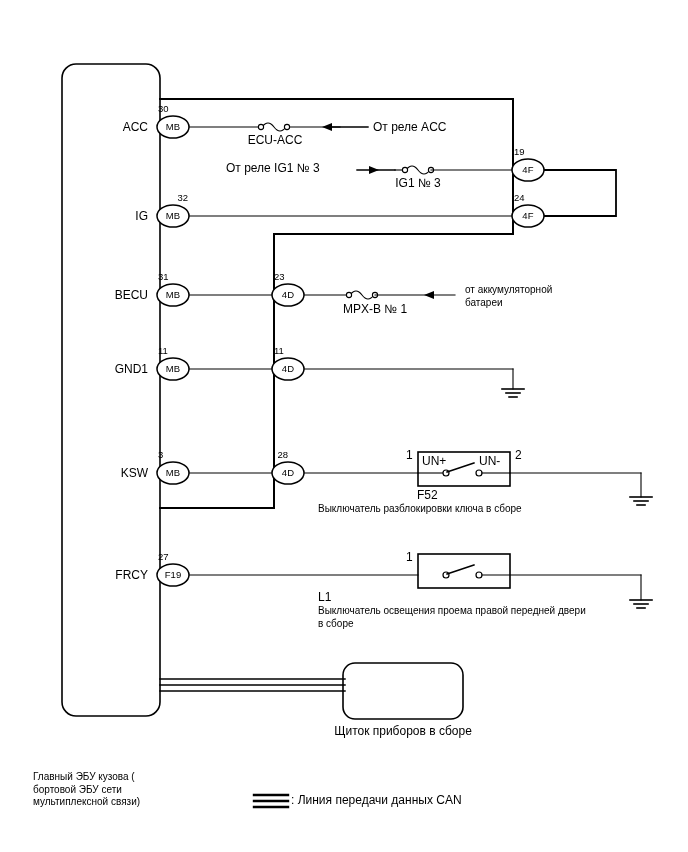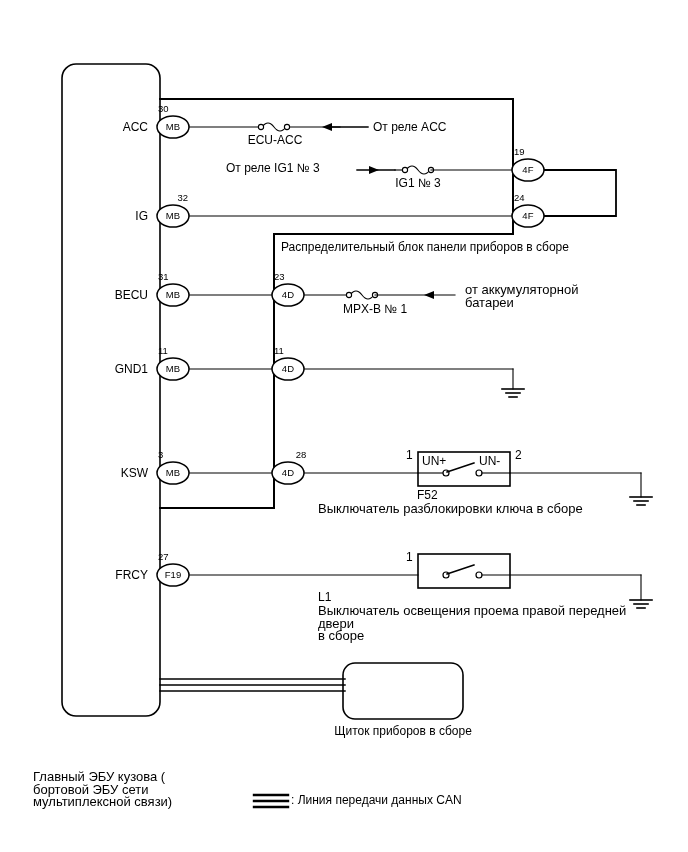--- a/index.html
+++ b/index.html
@@ -42,21 +42,21 @@
   .term {
     position: absolute;
     font-size: 9.5px;
     line-height: 11px;
     text-align: center;
     white-space: pre;
     letter-spacing: 0.1px;
   }
   .wrapbox {
     position: absolute;
-    font-size: 13px;
+    font-size: 10px;
     line-height: 12.5px;
   }
 </style>
 </head>
 <body>
 
 <div id="sheet">
 
   <svg width="688" height="852" viewBox="0 0 688 852">
     <defs>
@@ -191,34 +191,33 @@
   <div class="term" style="left:508px; top:210px; width:40px;">4F</div>
 
   <div class="pin" style="left:158px; top:103px; width:30px; text-align:left;">30</div>
   <div class="pin" style="left:158px; top:192px; width:30px; text-align:right;">32</div>
   <div class="pin" style="left:158px; top:271px; width:30px; text-align:left;">31</div>
   <div class="pin" style="left:158px; top:345px; width:30px; text-align:left;">11</div>
   <div class="pin" style="left:158px; top:449px; width:30px; text-align:left;">3</div>
   <div class="pin" style="left:158px; top:551px; width:30px; text-align:left;">27</div>
   <div class="pin" style="left:274px; top:271px; width:30px; text-align:left;">23</div>
   <div class="pin" style="left:274px; top:345px; width:30px; text-align:left;">11</div>
-  <div class="pin" style="left:286px; top:449px; width:30px; text-align:center;">28</div>
+  <div class="pin" style="left:258px; top:449px; width:30px; text-align:right;">28</div>
   <div class="pin" style="left:514px; top:146px; width:30px; text-align:left;">19</div>
   <div class="pin" style="left:514px; top:192px; width:30px; text-align:left;">24</div>
 
   <div class="lbl c" style="left:230px; top:134px; width:90px;">ECU-ACC</div>
   <div class="lbl c" style="left:378px; top:177px; width:80px;">IG1 № 3</div>
   <div class="lbl c" style="left:320px; top:303px; width:110px;">MPX-B № 1</div>
 
   <div class="lbl" style="left:373px; top:121px;">От реле ACC</div>
   <div class="lbl" style="left:226px; top:162px;">От реле IG1 № 3</div>
   <div class="wrapbox" style="left:465px; top:284px; width:140px; white-space:pre-line;">от аккумуляторной
 батареи</div>
 
-  <div class="lbl" style="left:281px; top:241px;">Распределительный блок панели приборов в сборе</div>
 
   <div class="lbl" style="left:406px; top:449px;">1</div>
   <div class="lbl" style="left:515px; top:449px;">2</div>
   <div class="lbl" style="left:422px; top:455px;">UN+</div>
   <div class="lbl" style="left:479px; top:455px;">UN-</div>
   <div class="lbl" style="left:371px; top:489px;padding-left:46px;">F52</div>
   <div class="wrapbox" style="left:318px; top:503px; width:320px; white-space:pre-line;">Выключатель разблокировки ключа в сборе</div>
 
   <div class="lbl" style="left:406px; top:551px;">1</div>
   <div class="lbl" style="left:318px; top:591px;">L1</div>

